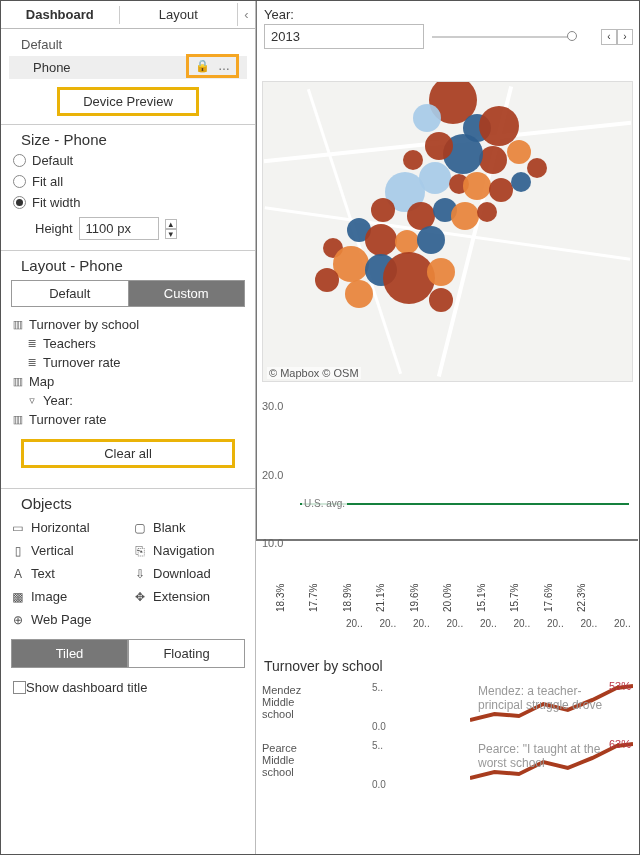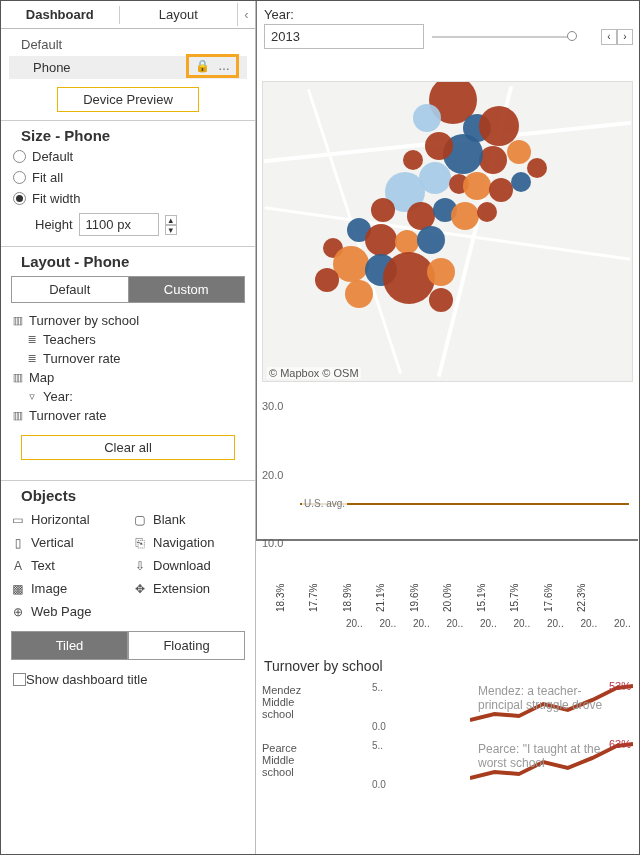--- a/index.html
+++ b/index.html
@@ -10,23 +10,23 @@
   .tabs { display:flex; align-items:center; border-bottom:1px solid #bbb; }
   .tab { flex:1; text-align:center; padding:6px 0; cursor:pointer; }
   .tab.active { font-weight:700; }
   .tab-sep { width:1px; height:18px; background:#ccc; }
   .collapse { width:18px; text-align:center; color:#888; cursor:pointer; border-left:1px solid #ccc; padding:4px 2px;}
   .device-list { padding:4px 8px 8px 8px; border-bottom:1px solid #ccc; }
   .dev-default { padding:4px 12px; color:#555; }
   .dev-phone-row { display:flex; align-items:center; background:#eee; padding:4px 0 4px 24px; position:relative; }
   .dev-phone-row .badge { position:absolute; right:8px; top:-2px; border:3px solid #f5a623; padding:2px 6px; display:flex; gap:8px; align-items:center; color:#666; background:#eee;}
   .dev-phone-row .badge span { font-size:12px; }
-  .btn { border:1px solid #eab308; background:#fff; padding:4px 12px; cursor:pointer; text-align:center; border-radius:0; }
+  .btn { border:3px solid #eab308; background:#fff; padding:4px 12px; cursor:pointer; text-align:center; border-radius:0; }
   .btn.wide { display:block; margin:8px auto 0 auto; width:60%; }
-  .section-title { font-weight:700; padding:6px 10px 2px 10px; font-size:15px; }
+  .section-title { font-weight:400; padding:6px 10px 2px 10px; font-size:15px; }
   .size-section { padding:0 10px 10px 10px; border-bottom:1px solid #ccc; }
   .radio-row { display:flex; align-items:center; gap:6px; padding:3px 0 3px 2px; cursor:pointer;}
   .radio { width:13px; height:13px; border:1px solid #888; border-radius:50%; display:inline-flex; align-items:center; justify-content:center;}
   .radio.sel::after { content:""; width:7px; height:7px; background:#333; border-radius:50%; }
   .height-row { display:flex; align-items:center; gap:6px; padding:4px 0 0 24px;}
   .height-input { border:1px solid #bbb; padding:3px 6px; width:80px; }
   .stepper { display:flex; flex-direction:column; }
   .stepper div { font-size:9px; line-height:8px; border:1px solid #bbb; padding:0 3px; cursor:pointer;}
   .layout-section { padding:0 10px 10px 10px; border-bottom:1px solid #ccc; }
   .seg { display:flex; margin:4px 0 8px 0;}
@@ -63,21 +63,21 @@
   .map .road { position:absolute; background:#fff; }
   .map .attrib { position:absolute; left:4px; bottom:2px; font-size:11px; color:#555; background:rgba(255,255,255,0.6); padding:0 2px;}
   .bubble { position:absolute; border-radius:50%; opacity:0.92;}
   .barwrap { position:relative; height:250px; margin-top:14px;}
   .axis-lbl { position:absolute; left:0; font-size:11px; color:#666;}
   .bars { position:absolute; left:38px; right:4px; top:10px; bottom:34px; display:flex; align-items:flex-end; gap:6px;}
   .bar { flex:1; position:relative;}
   .bar .fill { position:absolute; bottom:0; left:2px; right:2px;}
   .bar .vlbl { position:absolute; bottom:100%; left:50%; transform:translateX(-50%) rotate(-90deg) translateY(-14px); transform-origin:bottom left; font-size:10px; color:#444; white-space:nowrap;}
   .bar .xlbl { position:absolute; top:100%; left:0; right:0; text-align:center; font-size:10px; color:#555; padding-top:6px;margin-left:46px;}
-  .usavg { position:absolute; left:38px; right:4px; border-top:2px solid #a16207; font-size:10px; color:#777; }
+  .usavg { position:absolute; left:38px; right:4px; border-top:2px solid #15803d; font-size:10px; color:#777; }
   .usavg span{ position:absolute; left:2px; top:-7px; background:rgba(255,255,255,0.8); padding:0 2px;}
   .tbs-title { font-size:14px; margin:12px 0 6px 2px;}
   .school-row { display:flex; align-items:stretch; margin-bottom:4px; height:54px; overflow:hidden;gap:48px;}
   .school-name { width:62px; font-size:11px; color:#555; padding-top:4px;}
   .school-mini { width:50px; position:relative; font-size:10px; color:#666;}
   .school-mini .ml { position:absolute; left:0;}
   .school-spark { flex:1; position:relative; }
   .spark-text { position:absolute; left:8px; top:4px; right:30px; font-size:12px; color:#999; line-height:14px; overflow:hidden;}
   .spark-val { position:absolute; right:2px; top:0; font-size:11px; color:#b34;}
   svg.spark { position:absolute; left:0; top:0; width:100%; height:100%;}

